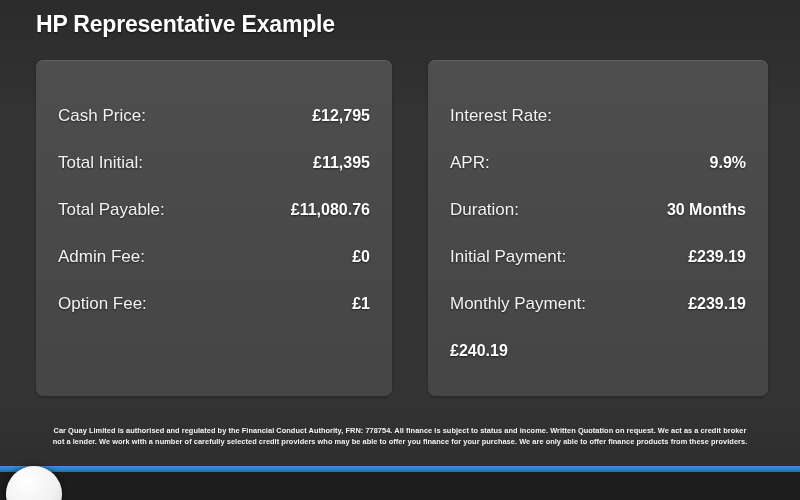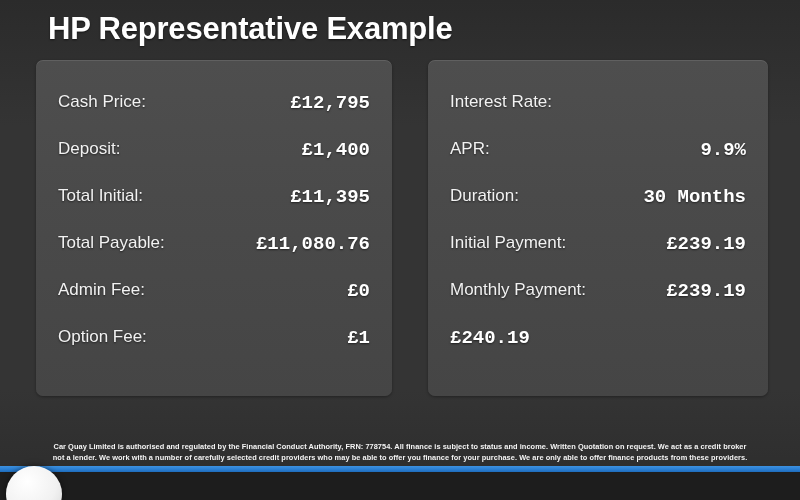--- a/index.html
+++ b/index.html
@@ -11,22 +11,22 @@
   }
   #page {
     position:relative;
     width:800px; height:500px;
     background:linear-gradient(180deg,#2b2b2b 0%,#343434 25%,#343434 78%,#2c2c2c 100%);
   }
 
   
   #title {
     position:absolute;
-    left:48px; top:11px;
-    font-size:31px;
+    left:36px; top:11px;
+    font-size:23px;
     font-weight:bold;
     color:#ffffff;
     letter-spacing:-0.2px;
     text-shadow:0 1px 2px rgba(0,0,0,.6);
   }
 
   
   .panel {
     position:absolute;
     top:60px;
@@ -35,52 +35,50 @@
     background:linear-gradient(180deg,#4e4e4e 0%,#4a4a4a 40%,#454545 100%);
     box-shadow:inset 0 1px 0 rgba(255,255,255,.10),
                0 1px 3px rgba(0,0,0,.35);
     padding:32px 22px 0 22px;
   }
   #panel-left  { left:36px;  width:356px; }
   #panel-right { left:428px; width:340px; }
 
   .row {
     display:flex;
-    align-items:flex-start;
+    align-items:center;
     justify-content:space-between;
     height:47px;
   }
   .row-label {
     font-size:17px;
     color:#f2f2f2;
     white-space:nowrap;
     text-shadow:0 1px 2px rgba(0,0,0,.55);
   }
   .row-value {
-    font-size:19px;
+    font-size:16px;
     font-weight:bold;
     color:#ffffff;
     white-space:nowrap;
     text-align:right;
     text-shadow:0 1px 2px rgba(0,0,0,.55);
-    font-family:Liberation Mono, monospace;
   }
 
   
   #disclaimer {
     position:absolute;
     left:0; right:0; top:425px;
     padding:0 22px;
     font-size:7.4px;
     font-weight:bold;
     line-height:1.55;
     color:#f4f4f4;
     text-align:center;
     letter-spacing:.05px;
-    margin-top:16px;
   }
 
   
   #footer {
     position:absolute;
     left:0; right:0; bottom:0;
     height:34px;
     background:#1d1d1d;
   }
   #blue-bar {
@@ -116,24 +114,20 @@
 <body>
 
 <div id="page">
 
   <div id="title">HP Representative Example</div>
 
   <div class="panel" id="panel-left">
     <div class="row">
       <span class="row-label">Cash Price:</span>
       <span class="row-value">£12,795</span>
-    </div>
-    <div class="row">
-      <span class="row-label">Deposit:</span>
-      <span class="row-value">£1,400</span>
     </div>
     <div class="row">
       <span class="row-label">Total Initial:</span>
       <span class="row-value">£11,395</span>
     </div>
     <div class="row">
       <span class="row-label">Total Payable:</span>
       <span class="row-value">£11,080.76</span>
     </div>
     <div class="row">

